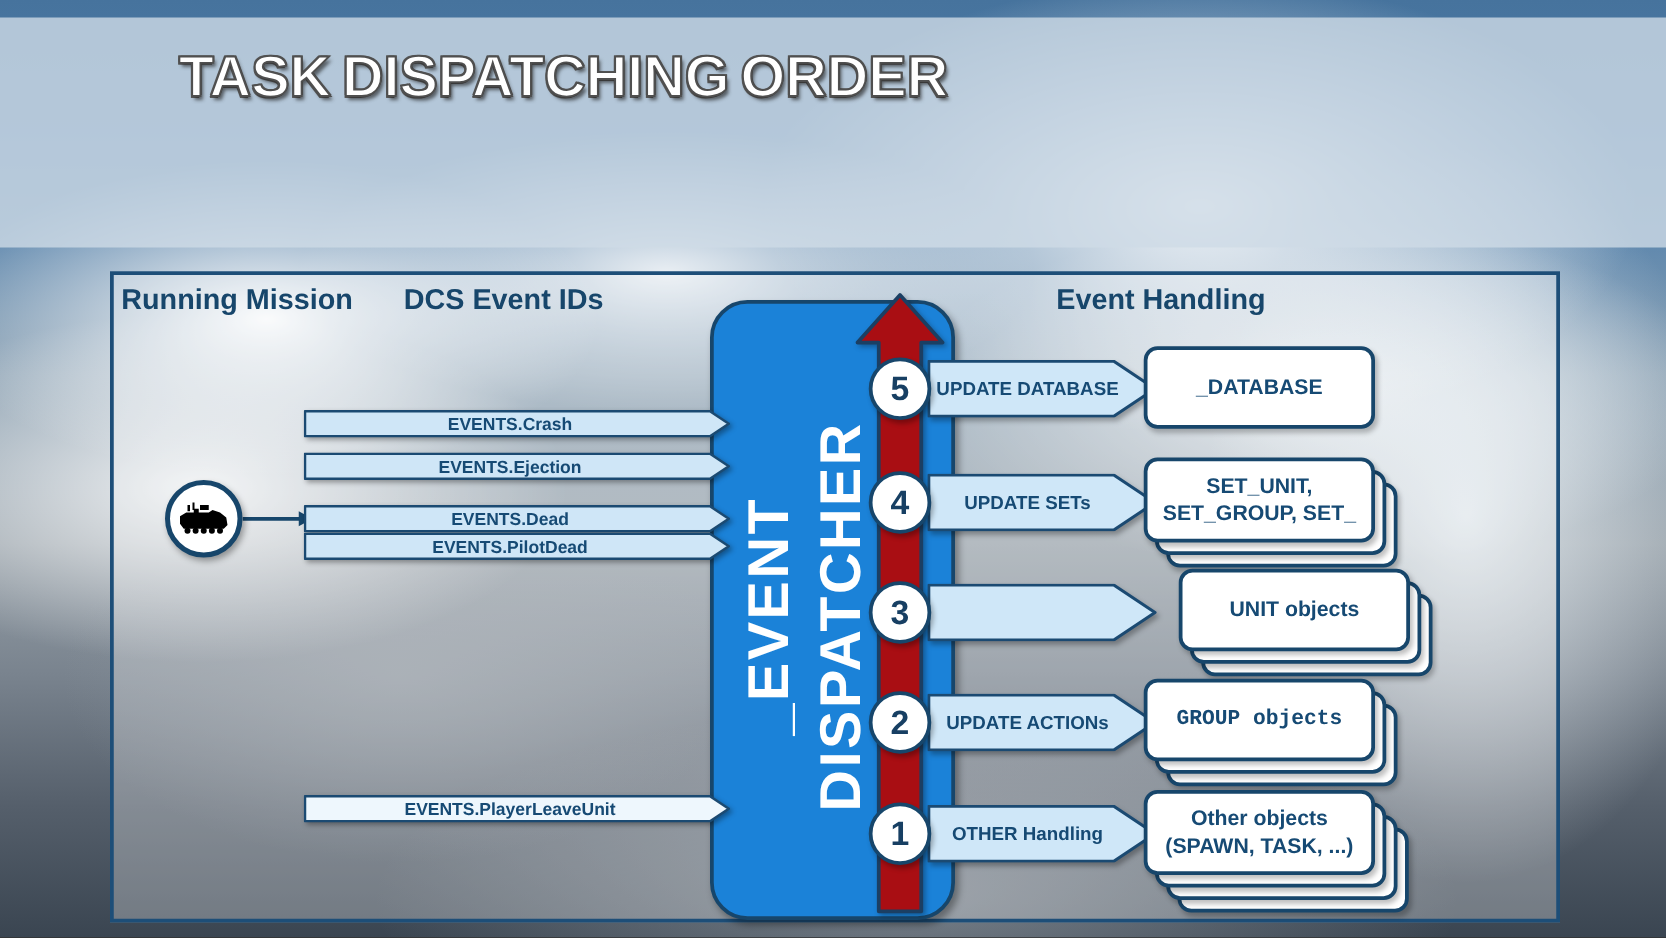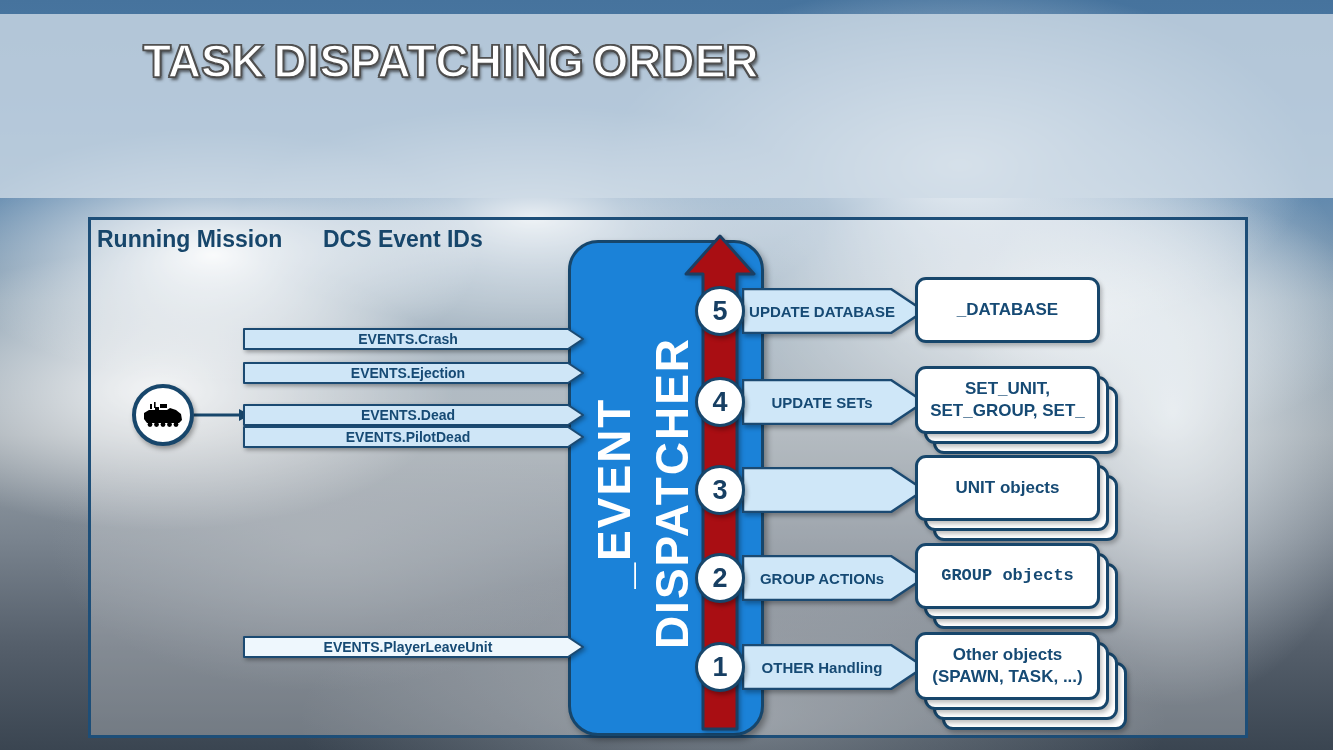--- a/index.html
+++ b/index.html
@@ -90,20 +90,21 @@
 <div class="stage">
 
   <div class="band">
     <h1 class="title">TASK DISPATCHING ORDER</h1>
   </div>
 
   <div class="main-box"></div>
 
   <div class="hdr hdr-left">Running Mission</div>
   <div class="hdr hdr-mid">DCS Event IDs</div>
+  <div class="hdr hdr-right">Event Handling</div>
 
   <div class="dispatcher">
     <div class="dispatcher-text">
       <div>_EVENT</div>
       <div>DISPATCHER</div>
     </div>
   </div>
 
   <svg class="red-arrow" width="76" height="501" viewBox="0 0 76 501">
     <polygon points="38,4 72,42 55,42 55,497 21,497 21,42 4,42"></polygon>
@@ -189,33 +190,33 @@
           <div>SET_UNIT,</div>
           <div>SET_GROUP, SET_</div>
         </div>
       </div>
       <div class="step-circle" style="top: 465px;">3</div>
       <div class="action-label" style="top: 467px;">
         <svg width="184" height="46" viewBox="0 0 184 46">
           <polygon points="1,1 149,1 182,23 149,45 1,45"></polygon>
         </svg>
       </div>
-      <div class="handler-stack" style="top: 455px; height: 66px;">
+      <div class="handler-stack" style="top: 455px; height: 66px; margin-left: 28px;">
         <div class="handler-layer" style="left: 18px; top: 20px; height: 60px;"></div>
         <div class="handler-layer" style="left: 9px; top: 10px; height: 60px;"></div>
         <div class="handler-main" style="height: 60px;">
           <div>UNIT objects</div>
         </div>
       </div>
       <div class="step-circle" style="top: 553px;">2</div>
       <div class="action-label" style="top: 555px;">
         <svg width="184" height="46" viewBox="0 0 184 46">
           <polygon points="1,1 149,1 182,23 149,45 1,45"></polygon>
         </svg>
-        <div class="action-text">GROUP ACTIONs</div>
+        <div class="action-text">UPDATE ACTIONs</div>
       </div>
       <div class="handler-stack" style="top: 543px; height: 66px;">
         <div class="handler-layer" style="left: 18px; top: 20px; height: 60px;"></div>
         <div class="handler-layer" style="left: 9px; top: 10px; height: 60px;"></div>
         <div class="handler-main" style="height: 60px; font-family: Liberation Mono, monospace;">
           <div>GROUP objects</div>
         </div>
       </div>
       <div class="step-circle" style="top: 642px;">1</div>
       <div class="action-label" style="top: 644px;">

